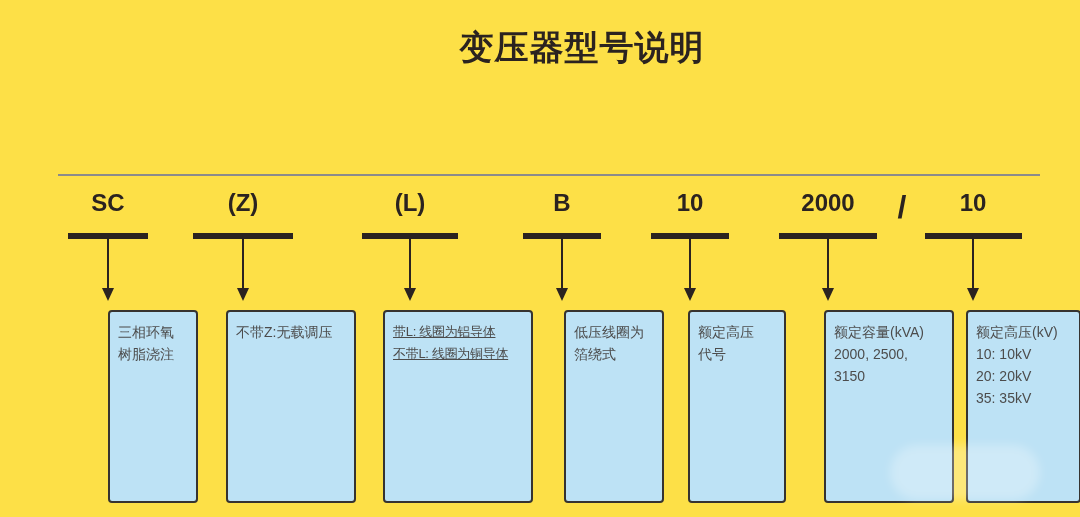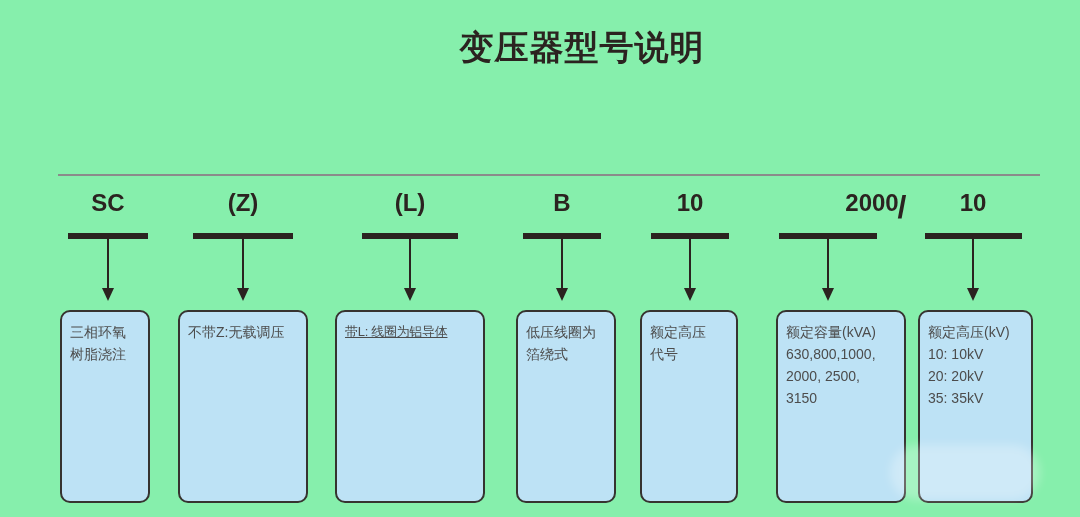--- a/index.html
+++ b/index.html
@@ -1,19 +1,19 @@
 <!DOCTYPE html>
 <html><head>
 <meta charset="utf-8">
 <style>
   html,body{margin:0;padding:0;background:#ffffff;}
   .page{
     position:relative;
     width:1080px;height:517px;
-    background:#86efac;
+    background:#fde047;
     font-family:"Liberation Sans","DejaVu Sans",sans-serif;
     overflow:hidden;
   }
   .title{
     position:absolute;
     top:25px;left:582px;
     transform:translateX(-50%);
     font-size:34px;
     font-weight:bold;
     color:#2b2320;
@@ -61,25 +61,26 @@
     border-left:6px solid transparent;
     border-right:6px solid transparent;
     border-top:13px solid #2b2320;
   }
   .box{
     position:absolute;
     top:310px;height:193px;
     box-sizing:border-box;
     background:#bde2f5;
     border:2.5px solid #363330;
-    border-radius:10px;
+    border-radius:4px;
     padding:9px 8px;
     color:#4c4c4c;
     font-size:14px;
     line-height:22px;
+    margin-left:48px;
   }
   .box .line{white-space:nowrap;}
   .box.condensed{font-size:13px;letter-spacing:-0.3px;}
   .watermark{
     position:absolute;
     top:445px;left:890px;
     width:150px;height:55px;
     background:rgba(255,255,255,0.28);
     border-radius:30px;
     filter:blur(5px);
@@ -107,44 +108,44 @@
       <div class="head" style="left: 237px;"></div>
       <div class="box" style="left: 178px; width: 130px;">
         <div class="line">不带Z:无载调压</div>
       </div>
       <div class="code" style="left: 410px;">(L)</div>
       <div class="bar" style="left: 362px; width: 96px;"></div>
       <div class="stem" style="left: 409px;"></div>
       <div class="head" style="left: 404px;"></div>
       <div class="box condensed" style="left: 335px; width: 150px; text-decoration: underline;">
         <div class="line">带L: 线圈为铝导体</div>
+        <div class="line">不带L: 线圈为铜导体</div>
       </div>
       <div class="code" style="left: 562px;">B</div>
       <div class="bar" style="left: 523px; width: 78px;"></div>
       <div class="stem" style="left: 561px;"></div>
       <div class="head" style="left: 556px;"></div>
       <div class="box" style="left: 516px; width: 100px;">
         <div class="line">低压线圈为</div>
         <div class="line">箔绕式</div>
       </div>
       <div class="code" style="left: 690px;">10</div>
       <div class="bar" style="left: 651px; width: 78px;"></div>
       <div class="stem" style="left: 689px;"></div>
       <div class="head" style="left: 684px;"></div>
       <div class="box" style="left: 640px; width: 98px;">
         <div class="line">额定高压</div>
         <div class="line">代号</div>
       </div>
-      <div class="code" style="left: 872px;">2000</div>
+      <div class="code" style="left: 828px;">2000</div>
       <div class="bar" style="left: 779px; width: 98px;"></div>
       <div class="stem" style="left: 827px;"></div>
       <div class="head" style="left: 822px;"></div>
       <div class="box" style="left: 776px; width: 130px;">
         <div class="line">额定容量(kVA)</div>
-        <div class="line">630,800,1000,</div>
         <div class="line">2000, 2500,</div>
         <div class="line">3150</div>
       </div>
       <div class="code" style="left: 973px;">10</div>
       <div class="bar" style="left: 924.5px; width: 97px;"></div>
       <div class="stem" style="left: 972px;"></div>
       <div class="head" style="left: 967px;"></div>
       <div class="box" style="left: 918px; width: 115px;">
         <div class="line">额定高压(kV)</div>
         <div class="line">10: 10kV</div>

